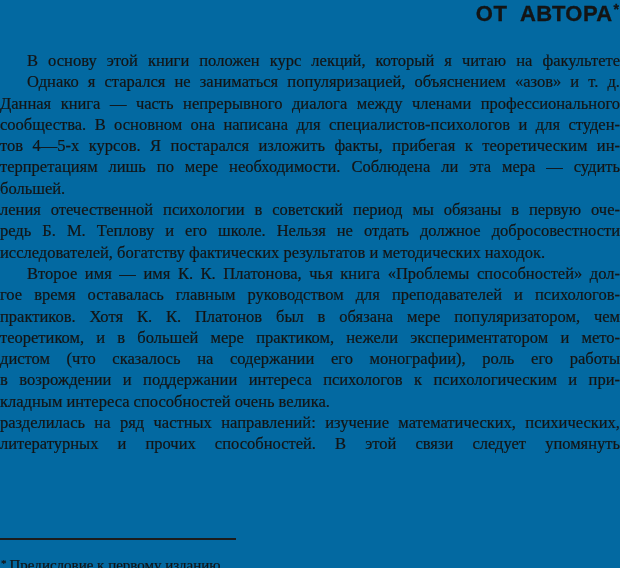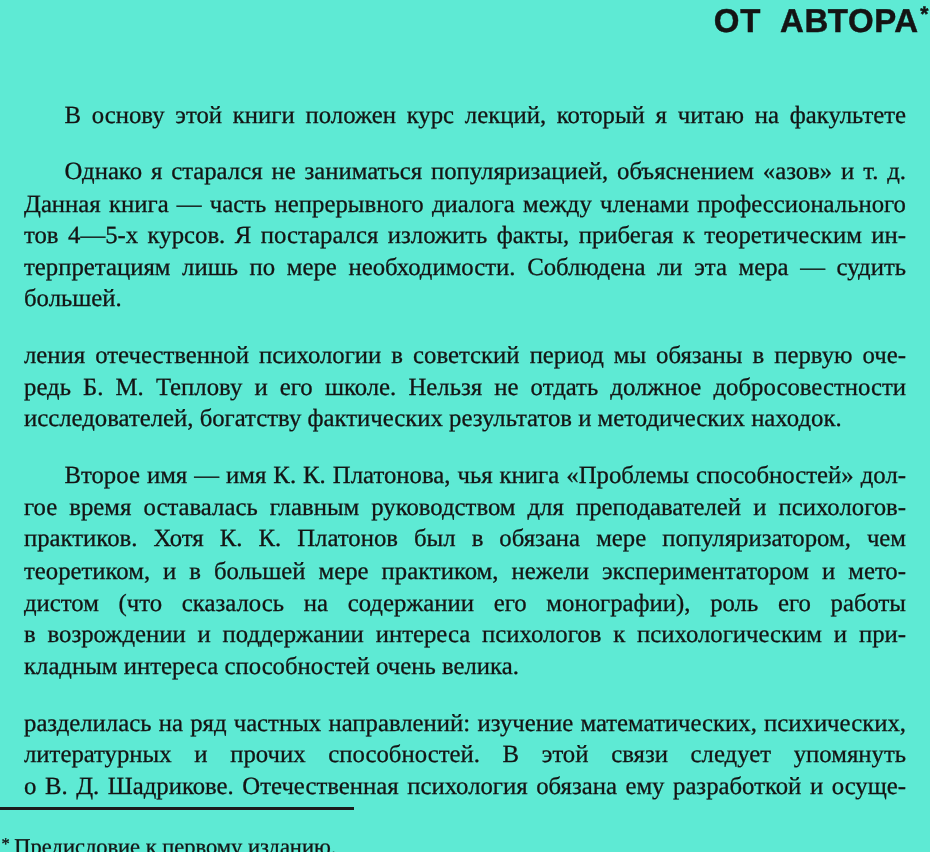--- a/index.html
+++ b/index.html
@@ -1,20 +1,20 @@
 <!DOCTYPE html>
 <html lang="ru"><head>
 <meta charset="utf-8">
 <style>
   html, body { margin: 0; padding: 0; }
   .page {
     position: relative;
     width: 620px;
     height: 568px;
-    background: #5eead4;
+    background: #0369a1;
     color: #141414;
     font-family: "Liberation Serif", serif;
     overflow: hidden;
     -webkit-text-stroke: 0.2px #141414;
   }
   .title {
     position: absolute;
     top: 1px;
     right: 1px;
     margin: 0;
@@ -34,21 +34,21 @@
     letter-spacing: 0;
   }
   .body-text {
     position: absolute;
     left: 0;
     top: 50px;
     width: 620px;
     font-size: 16.5px;
     line-height: 21.3px;
   }
-  .para { margin: 16px; }
+  .para { margin: 0; }
   .ln { text-align: justify; text-align-last: justify; }
   .ln.nat { text-align-last: left; }
   .ln.ind { text-indent: 27px; }
   .footnote-rule {
     position: absolute;
     left: 0;
     top: 538px;
     width: 236px;
     height: 2px;
     background: #1c1c1c;
@@ -77,20 +77,21 @@
 
   <div class="body-text">
 
     <div class="para">
       <div class="ln ind">В основу этой книги положен курс лекций, который я читаю на факультете</div>
     </div>
 
     <div class="para">
       <div class="ln ind">Однако я старался не заниматься популяризацией, объяснением «азов» и т. д.</div>
       <div class="ln">Данная книга — часть непрерывного диалога между членами профессионального</div>
+      <div class="ln">сообщества. В основном она написана для специалистов-психологов и для студен-</div>
       <div class="ln">тов 4—5-х курсов. Я постарался изложить факты, прибегая к теоретическим ин-</div>
       <div class="ln">терпретациям лишь по мере необходимости. Соблюдена ли эта мера — судить</div>
       <div class="ln nat">большей.</div>
     </div>
 
     <div class="para">
       <div class="ln">ления отечественной психологии в советский период мы обязаны в первую оче-</div>
       <div class="ln">редь Б. М. Теплову и его школе. Нельзя не отдать должное добросовестности</div>
       <div class="ln nat">исследователей, богатству фактических результатов и методических находок.</div>
     </div>
@@ -101,21 +102,20 @@
       <div class="ln">практиков. Хотя К. К. Платонов был в обязана мере популяризатором, чем</div>
       <div class="ln">теоретиком, и в большей мере практиком, нежели экспериментатором и мето-</div>
       <div class="ln">дистом (что сказалось на содержании его монографии), роль его работы</div>
       <div class="ln">в возрождении и поддержании интереса психологов к психологическим и при-</div>
       <div class="ln nat">кладным интереса способностей очень велика.</div>
     </div>
 
     <div class="para">
       <div class="ln">разделилась на ряд частных направлений: изучение математических, психических,</div>
       <div class="ln">литературных и прочих способностей. В этой связи следует упомянуть</div>
-      <div class="ln">о В. Д. Шадрикове. Отечественная психология обязана ему разработкой и осуще-</div>
     </div>
 
   </div>
 
   <div class="footnote-rule"></div>
 
   <div class="footnote"><span class="sup-marker">*</span><span>Предисловие к первому изданию.</span></div>
 
 </div>
 

